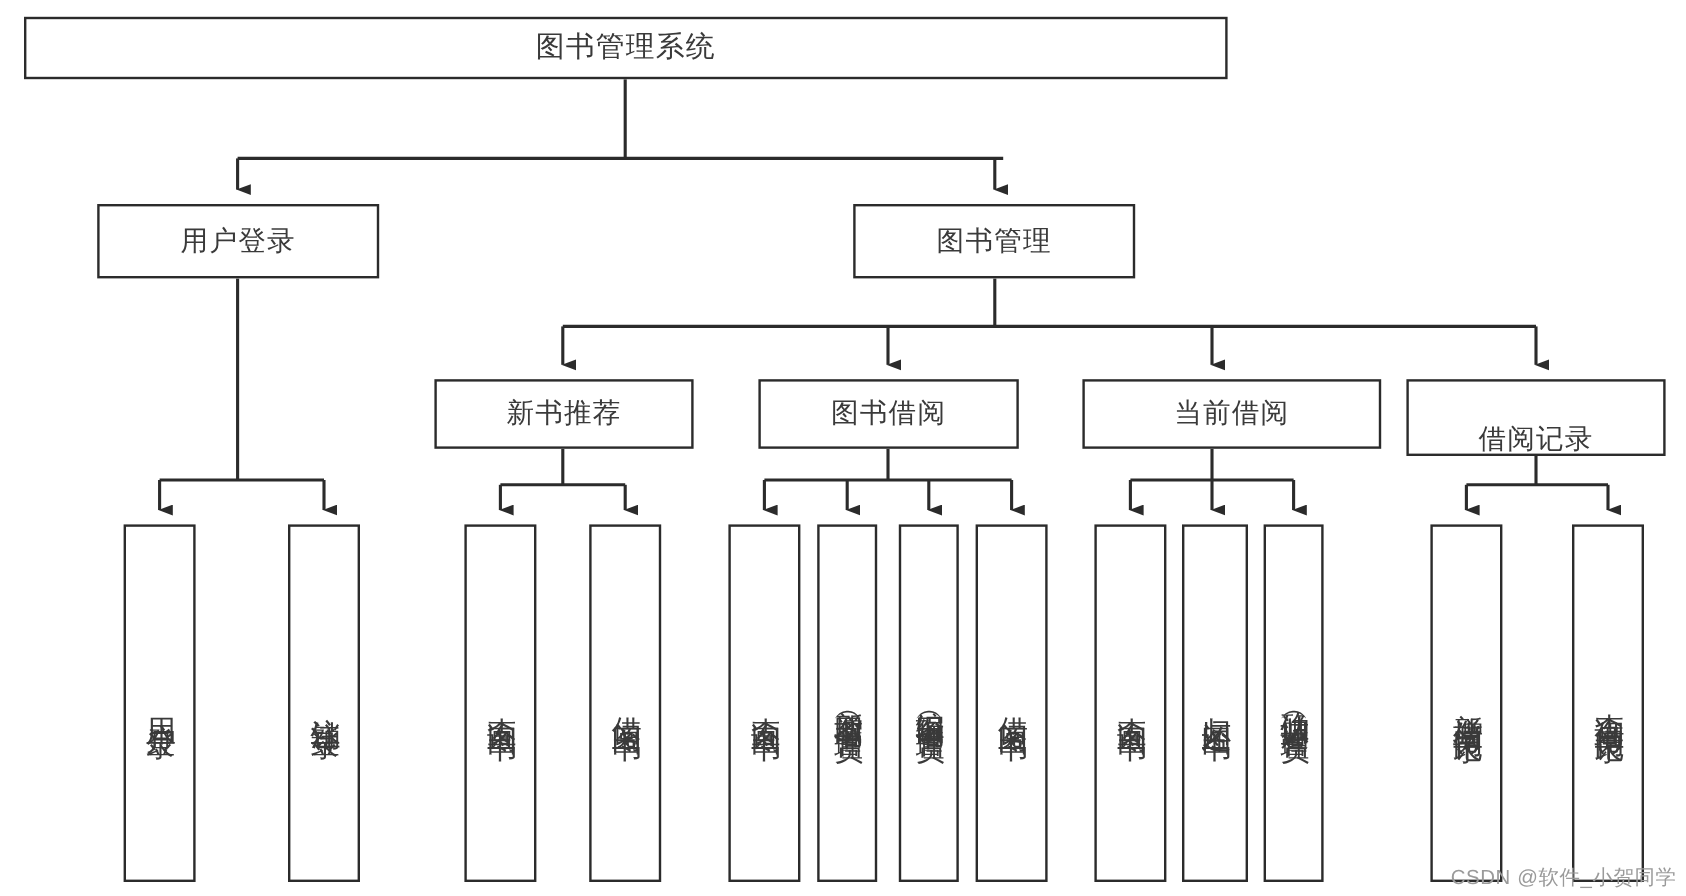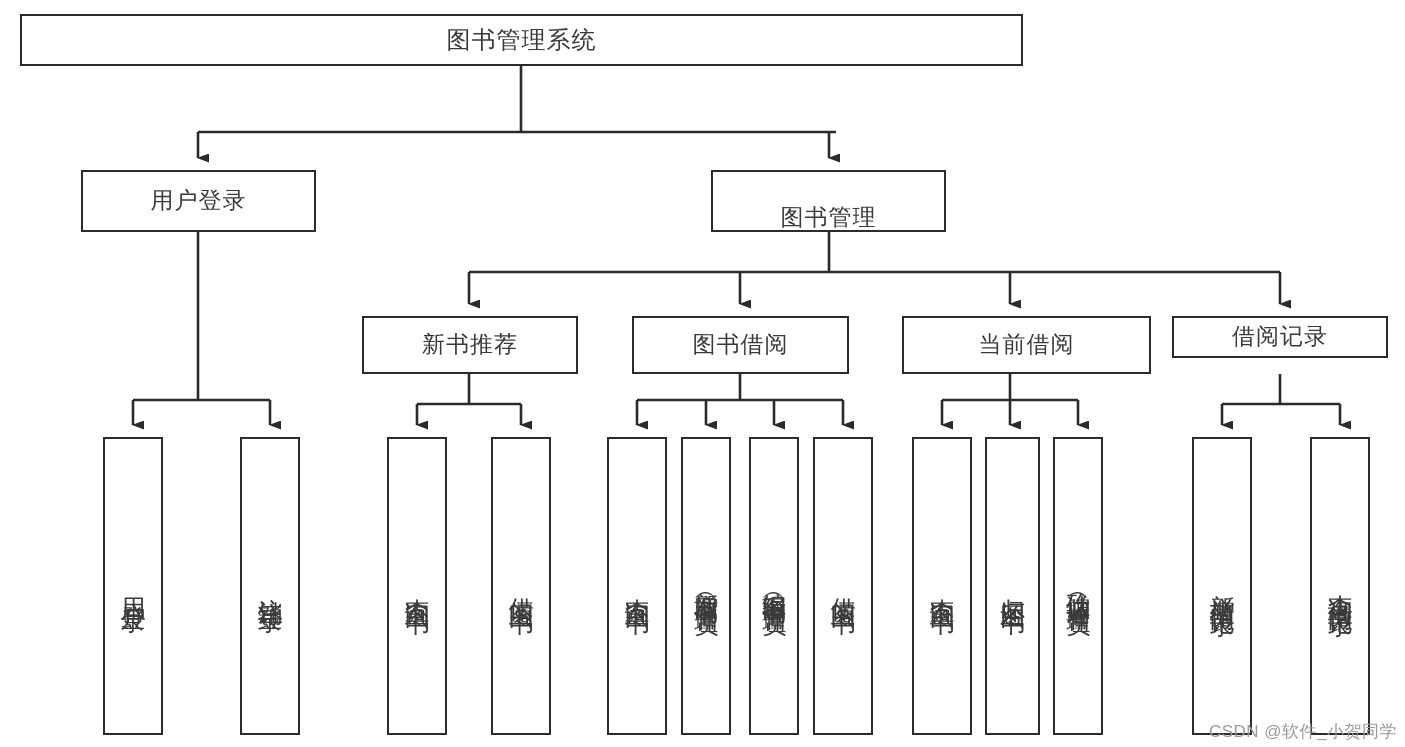--- a/index.html
+++ b/index.html
@@ -120,37 +120,37 @@
   </svg>
 
   <div class="node horiz root" style="left:20px;top:14px;width:1003px;height:52px;">
     <span class="label">图书管理系统</span>
   </div>
 
   <div class="node horiz" style="left:81px;top:170px;width:235px;height:62px;">
     <span class="label">用户登录</span>
   </div>
 
-  <div class="node horiz" style="left:711px;top:170px;width:235px;height:62px;align-items:flex-end;">
+  <div class="node horiz" style="left:711px;top:170px;width:235px;height:62px;">
     <span class="label">图书管理</span>
   </div>
 
   <div class="node horiz" style="left:362px;top:316px;width:216px;height:58px;">
     <span class="label">新书推荐</span>
   </div>
 
   <div class="node horiz" style="left:632px;top:316px;width:217px;height:58px;">
     <span class="label">图书借阅</span>
   </div>
 
   <div class="node horiz" style="left:902px;top:316px;width:249px;height:58px;">
     <span class="label">当前借阅</span>
   </div>
 
-  <div class="node horiz" style="left:1172px;top:316px;width:216px;height:42px;">
+  <div class="node horiz" style="left:1172px;top:316px;width:216px;height:64px;align-items:flex-end;">
     <span class="label">借阅记录</span>
   </div>
 
   <div class="node vert" style="left:103px;top:437px;width:60px;height:298px;">
     <span class="label">用户登录</span>
   </div>
 
   <div class="node vert" style="left:240px;top:437px;width:60px;height:298px;">
     <span class="label">注销登录</span>
   </div>

